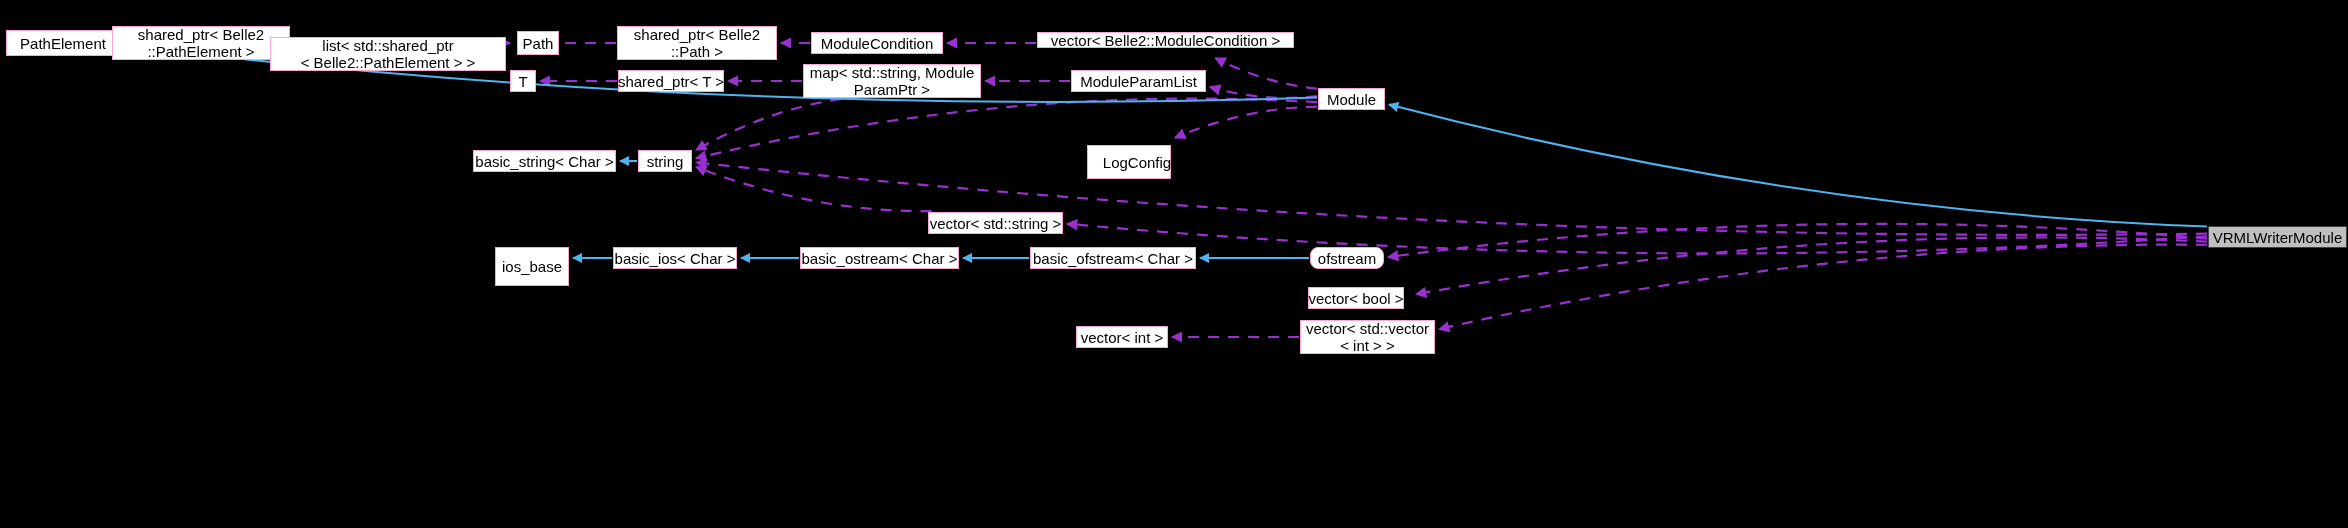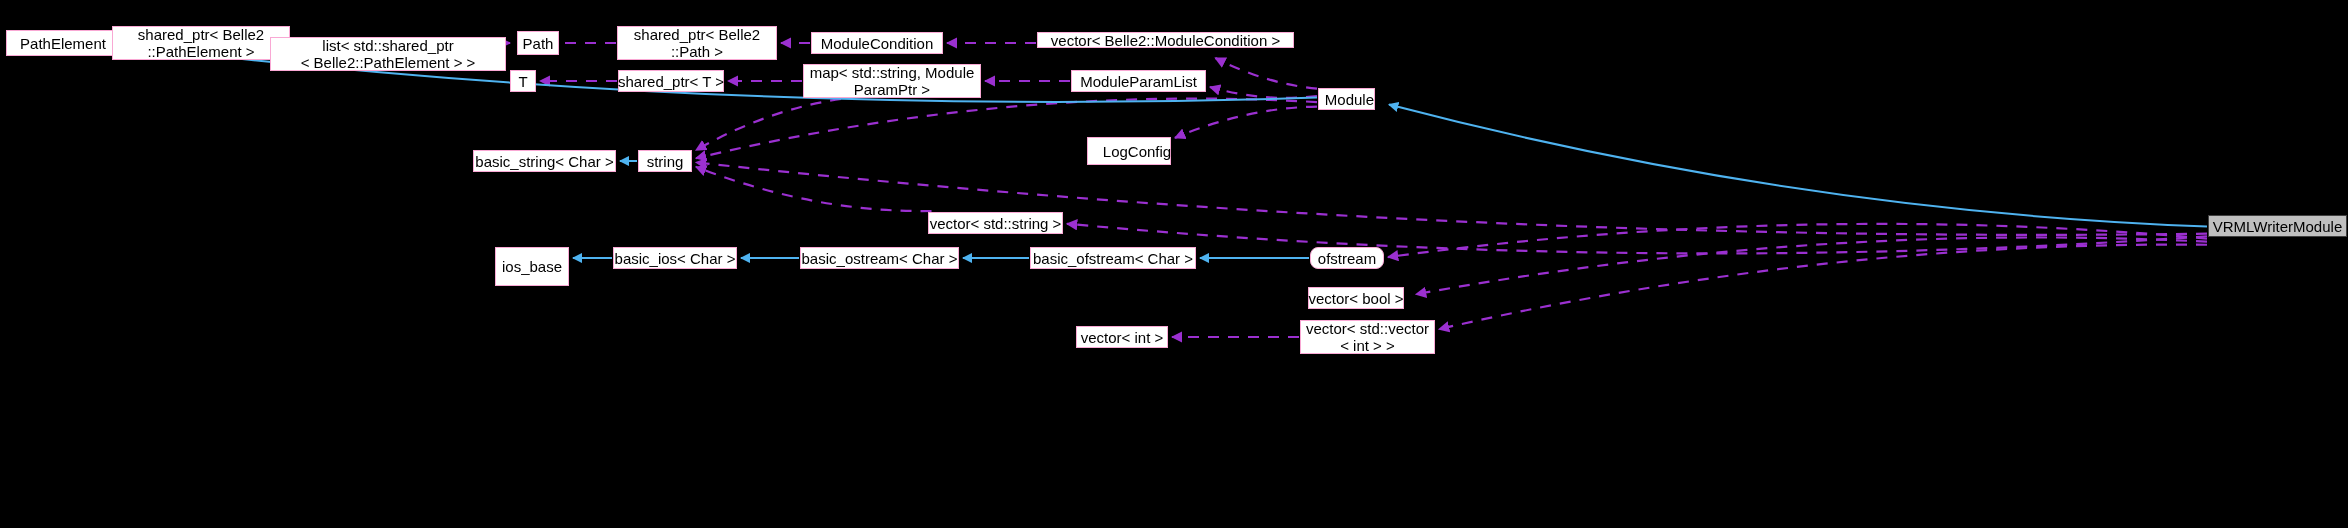--- a/index.html
+++ b/index.html
@@ -103,26 +103,26 @@
       <div class="node" style="left: 503px; top: 31px; width: 42px; height: 24px; margin-left: 14px;"><span class="node-label">Path</span></div>
       <div class="node" style="left: 617px; top: 26px; width: 160px; height: 34px;"><span class="node-label">shared_ptr&lt; Belle2
 ::Path &gt;</span></div>
       <div class="node" style="left: 811px; top: 32px; width: 132px; height: 22px;"><span class="node-label">ModuleCondition</span></div>
       <div class="node" style="left: 1037px; top: 32px; width: 257px; height: 16px;"><span class="node-label">vector&lt; Belle2::ModuleCondition &gt;</span></div>
       <div class="node" style="left: 510px; top: 70px; width: 26px; height: 22px;"><span class="node-label">T</span></div>
       <div class="node" style="left: 618px; top: 70px; width: 106px; height: 22px;"><span class="node-label">shared_ptr&lt; T &gt;</span></div>
       <div class="node" style="left: 803px; top: 64px; width: 178px; height: 34px;"><span class="node-label">map&lt; std::string, Module
 ParamPtr &gt;</span></div>
       <div class="node" style="left: 1071px; top: 70px; width: 135px; height: 22px;"><span class="node-label">ModuleParamList</span></div>
-      <div class="node" style="left: 1318px; top: 88px; width: 57px; height: 22px; justify-content: flex-end;"><span class="node-label">Module</span></div>
-      <div class="node" style="left: 1087px; top: 137px; width: 84px; height: 28px; padding-left: 16px;"><span class="node-label">LogConfig</span></div>
+      <div class="node" style="left: 1318px; top: 88px; width: 67px; height: 22px;"><span class="node-label">Module</span></div>
+      <div class="node" style="left: 1087px; top: 145px; width: 84px; height: 34px; padding-left: 16px;"><span class="node-label">LogConfig</span></div>
       <div class="node" style="left: 473px; top: 150px; width: 143px; height: 22px;"><span class="node-label">basic_string&lt; Char &gt;</span></div>
       <div class="node" style="left: 638px; top: 150px; width: 54px; height: 22px;"><span class="node-label">string</span></div>
       <div class="node" style="left: 928px; top: 212px; width: 135px; height: 22px;"><span class="node-label">vector&lt; std::string &gt;</span></div>
-      <div class="node highlight" style="left: 2208px; top: 215px; width: 139px; height: 22px;"><span class="node-label">VRMLWriterModule</span></div>
+      <div class="node highlight" style="left: 2208px; top: 226px; width: 139px; height: 22px;"><span class="node-label">VRMLWriterModule</span></div>
       <div class="node" style="left: 495px; top: 247px; width: 74px; height: 39px;"><span class="node-label">ios_base</span></div>
       <div class="node" style="left: 613px; top: 247px; width: 124px; height: 22px;"><span class="node-label">basic_ios&lt; Char &gt;</span></div>
       <div class="node" style="left: 800px; top: 247px; width: 159px; height: 22px;"><span class="node-label">basic_ostream&lt; Char &gt;</span></div>
       <div class="node" style="left: 1030px; top: 247px; width: 166px; height: 22px; justify-content: center;"><span class="node-label">basic_ofstream&lt; Char &gt;</span></div>
       <div class="node" style="left: 1310px; top: 247px; width: 74px; height: 22px; border-radius: 8px;"><span class="node-label">ofstream</span></div>
       <div class="node" style="left: 1308px; top: 287px; width: 96px; height: 22px; justify-content: center;"><span class="node-label">vector&lt; bool &gt;</span></div>
       <div class="node" style="left: 1076px; top: 326px; width: 92px; height: 22px;"><span class="node-label">vector&lt; int &gt;</span></div>
       <div class="node" style="left: 1300px; top: 320px; width: 135px; height: 34px;"><span class="node-label">vector&lt; std::vector
 &lt; int &gt; &gt;</span></div>
     </div>

